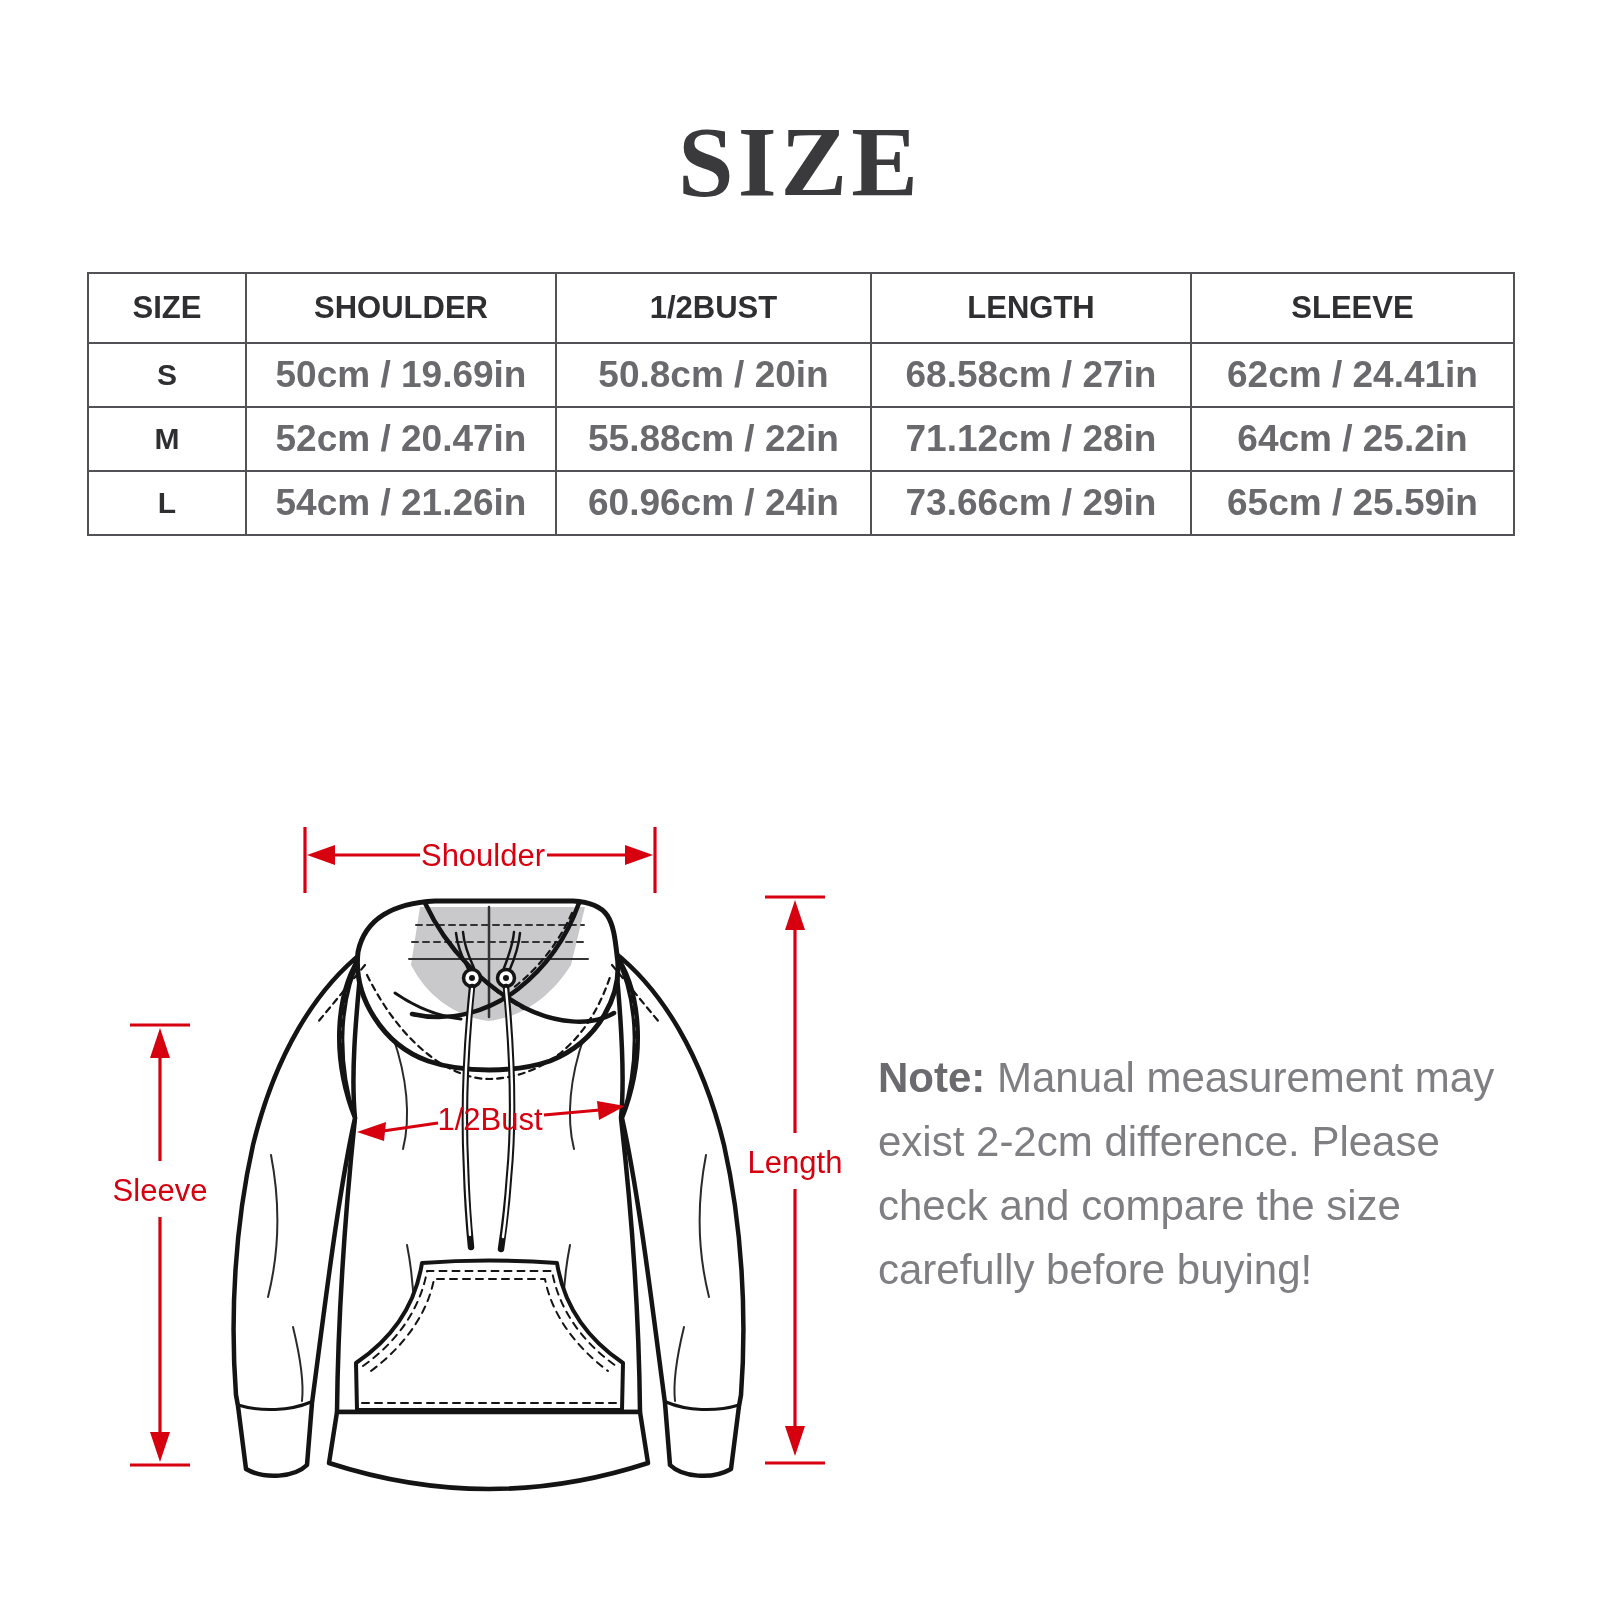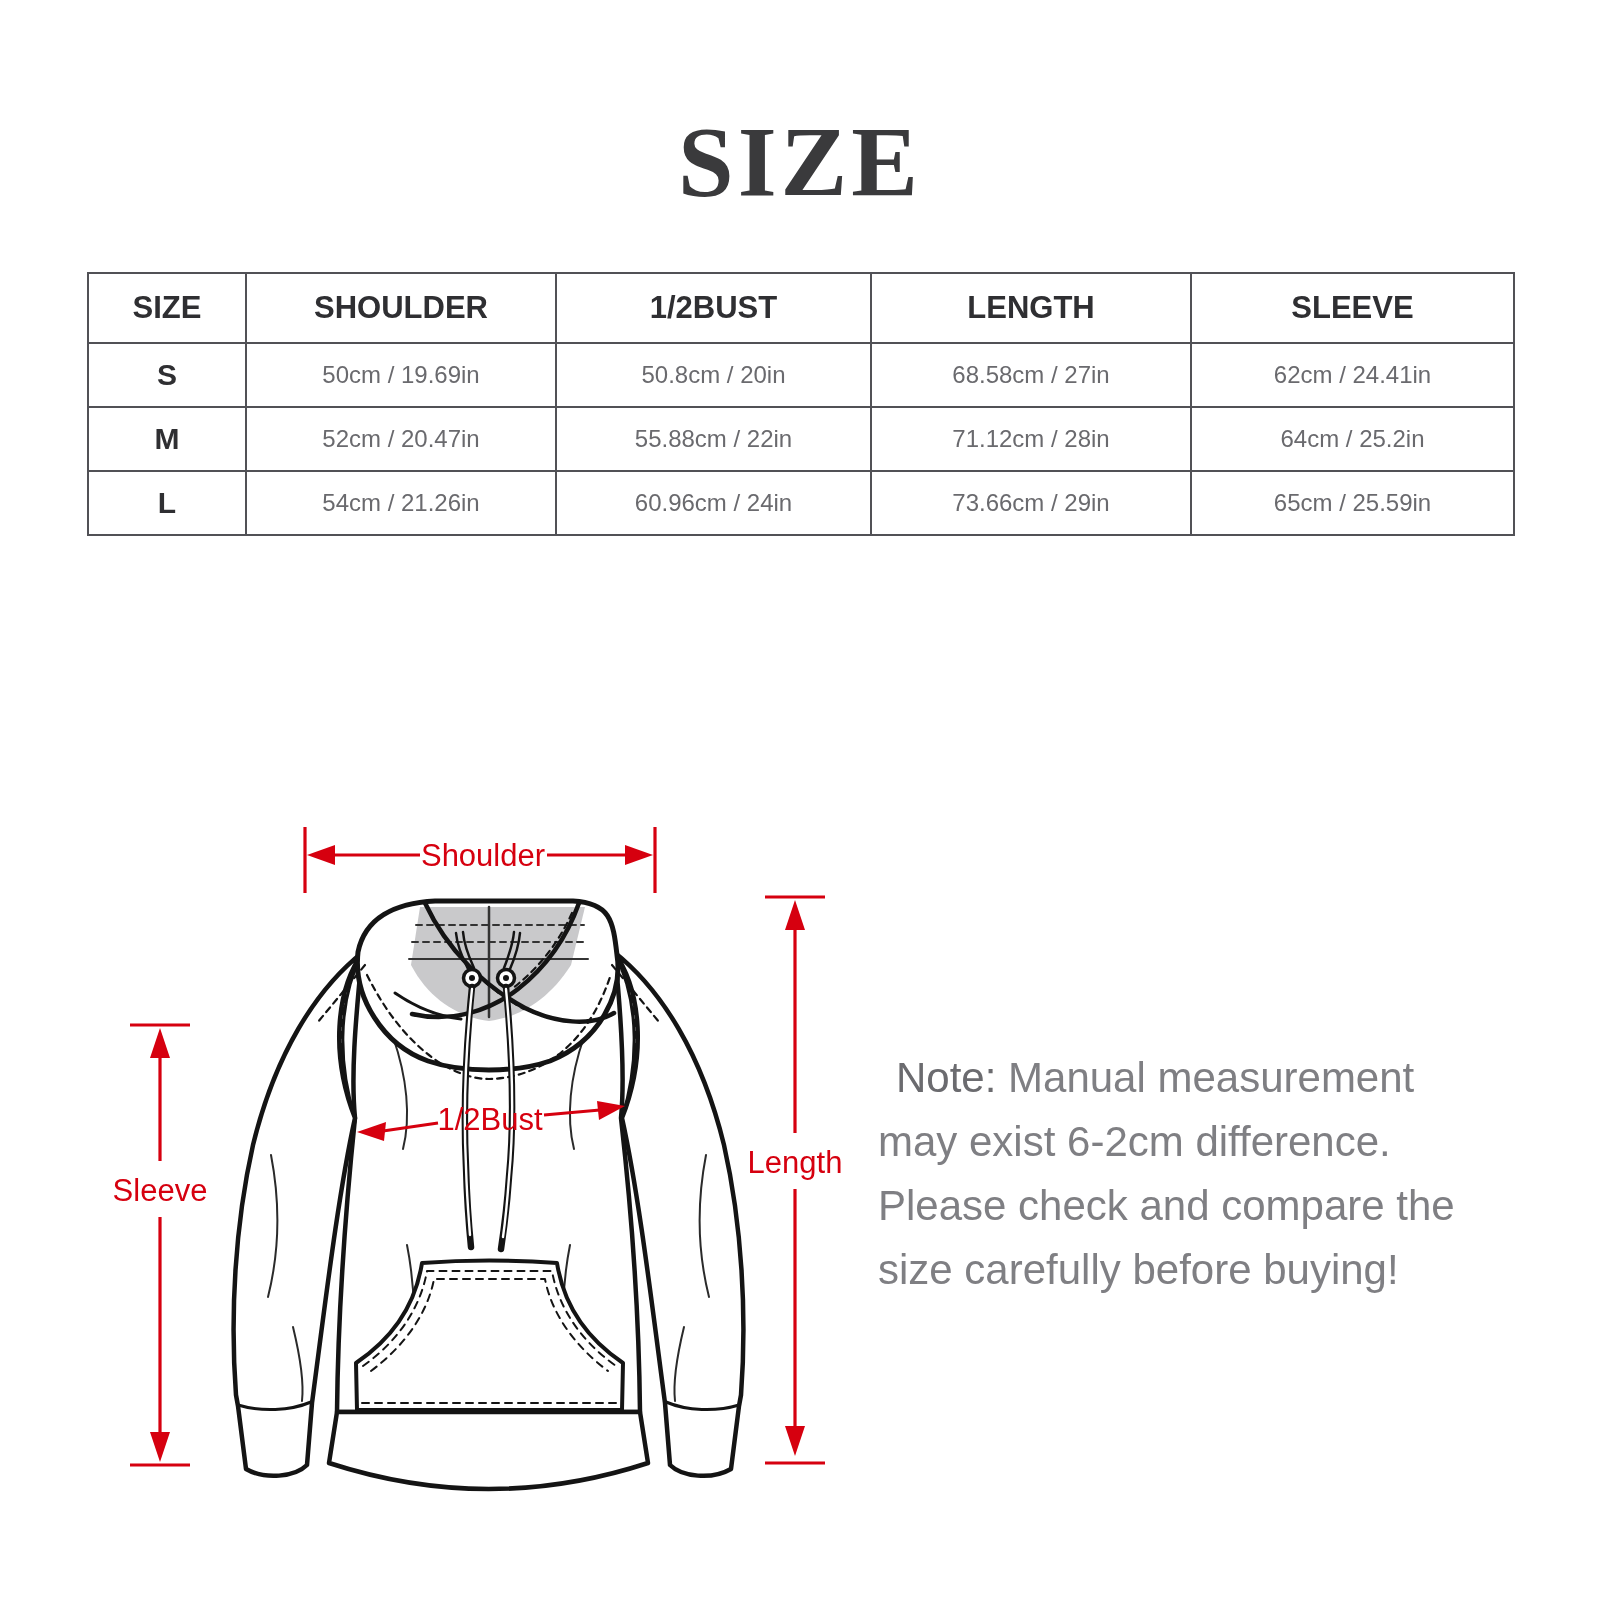--- a/index.html
+++ b/index.html
@@ -7,26 +7,26 @@
           font-family:"Liberation Sans", sans-serif;border-radius:21px;}
   
   #page-title{position:absolute;left:0;top:112px;width:1600px;text-align:center;
     font-family:"Liberation Serif","DejaVu Serif",serif;font-weight:bold;
     font-size:100px;letter-spacing:4px;color:#3a3a3c;line-height:1;}
   
   #size-table{position:absolute;left:87px;top:272px;border-collapse:collapse;table-layout:fixed;}
   #size-table td,#size-table th{border:2px solid #515156;text-align:center;vertical-align:middle;
     padding:0;background:#fff;}
   #size-table th{height:68px;font-size:31px;font-weight:bold;color:#2f2f32;}
-  #size-table td{height:62px;font-size:24px;color:#6a6a6e;font-weight:normal;}
+  #size-table td{height:62px;font-size:37px;color:#6a6a6e;font-weight:bold;}
   #size-table td.size-col{font-weight:bold;color:#2f2f32;font-size:30px;}
   
   #note-block{position:absolute;left:878px;top:1046px;width:618px;
     font-size:42px;line-height:64px;color:#7f7f83;}
-  #note-block .note-prefix{font-weight:normal;color:#6b6b6f;margin-left:18px;}
+  #note-block .note-prefix{font-weight:bold;color:#6b6b6f;}
   
   #diagram{position:absolute;left:95px;top:815px;width:760px;height:700px;}
   .red-label{font-family:"Liberation Sans",sans-serif;font-size:31px;fill:#d6000f;}
 </style>
 </head>
 <body>
 
 <div id="canvas">
 
   <div id="page-title">SIZE</div>
@@ -182,16 +182,16 @@
         <polygon points="262,317 291,307 289,326" stroke="none"></polygon>
         <path d="M288,316 L343,308" fill="none"></path>
         <path d="M449,300 L505,295" fill="none"></path>
         <polygon points="530,291 502,286 504,305" stroke="none"></polygon>
         <text class="red-label" x="395" y="315" text-anchor="middle" stroke="none">1/2Bust</text>
       </g>
     </g>
   </svg>
 
   <div id="note-block">
-    <span class="note-prefix">Note:</span><span> Manual measurement may exist 6-2cm difference. Please check and compare the size carefully before buying!</span>
+    <span class="note-prefix">Note:</span><span> Manual measurement may exist 2-2cm difference. Please check and compare the size carefully before buying!</span>
   </div>
 
 </div>
 
 </body></html>

